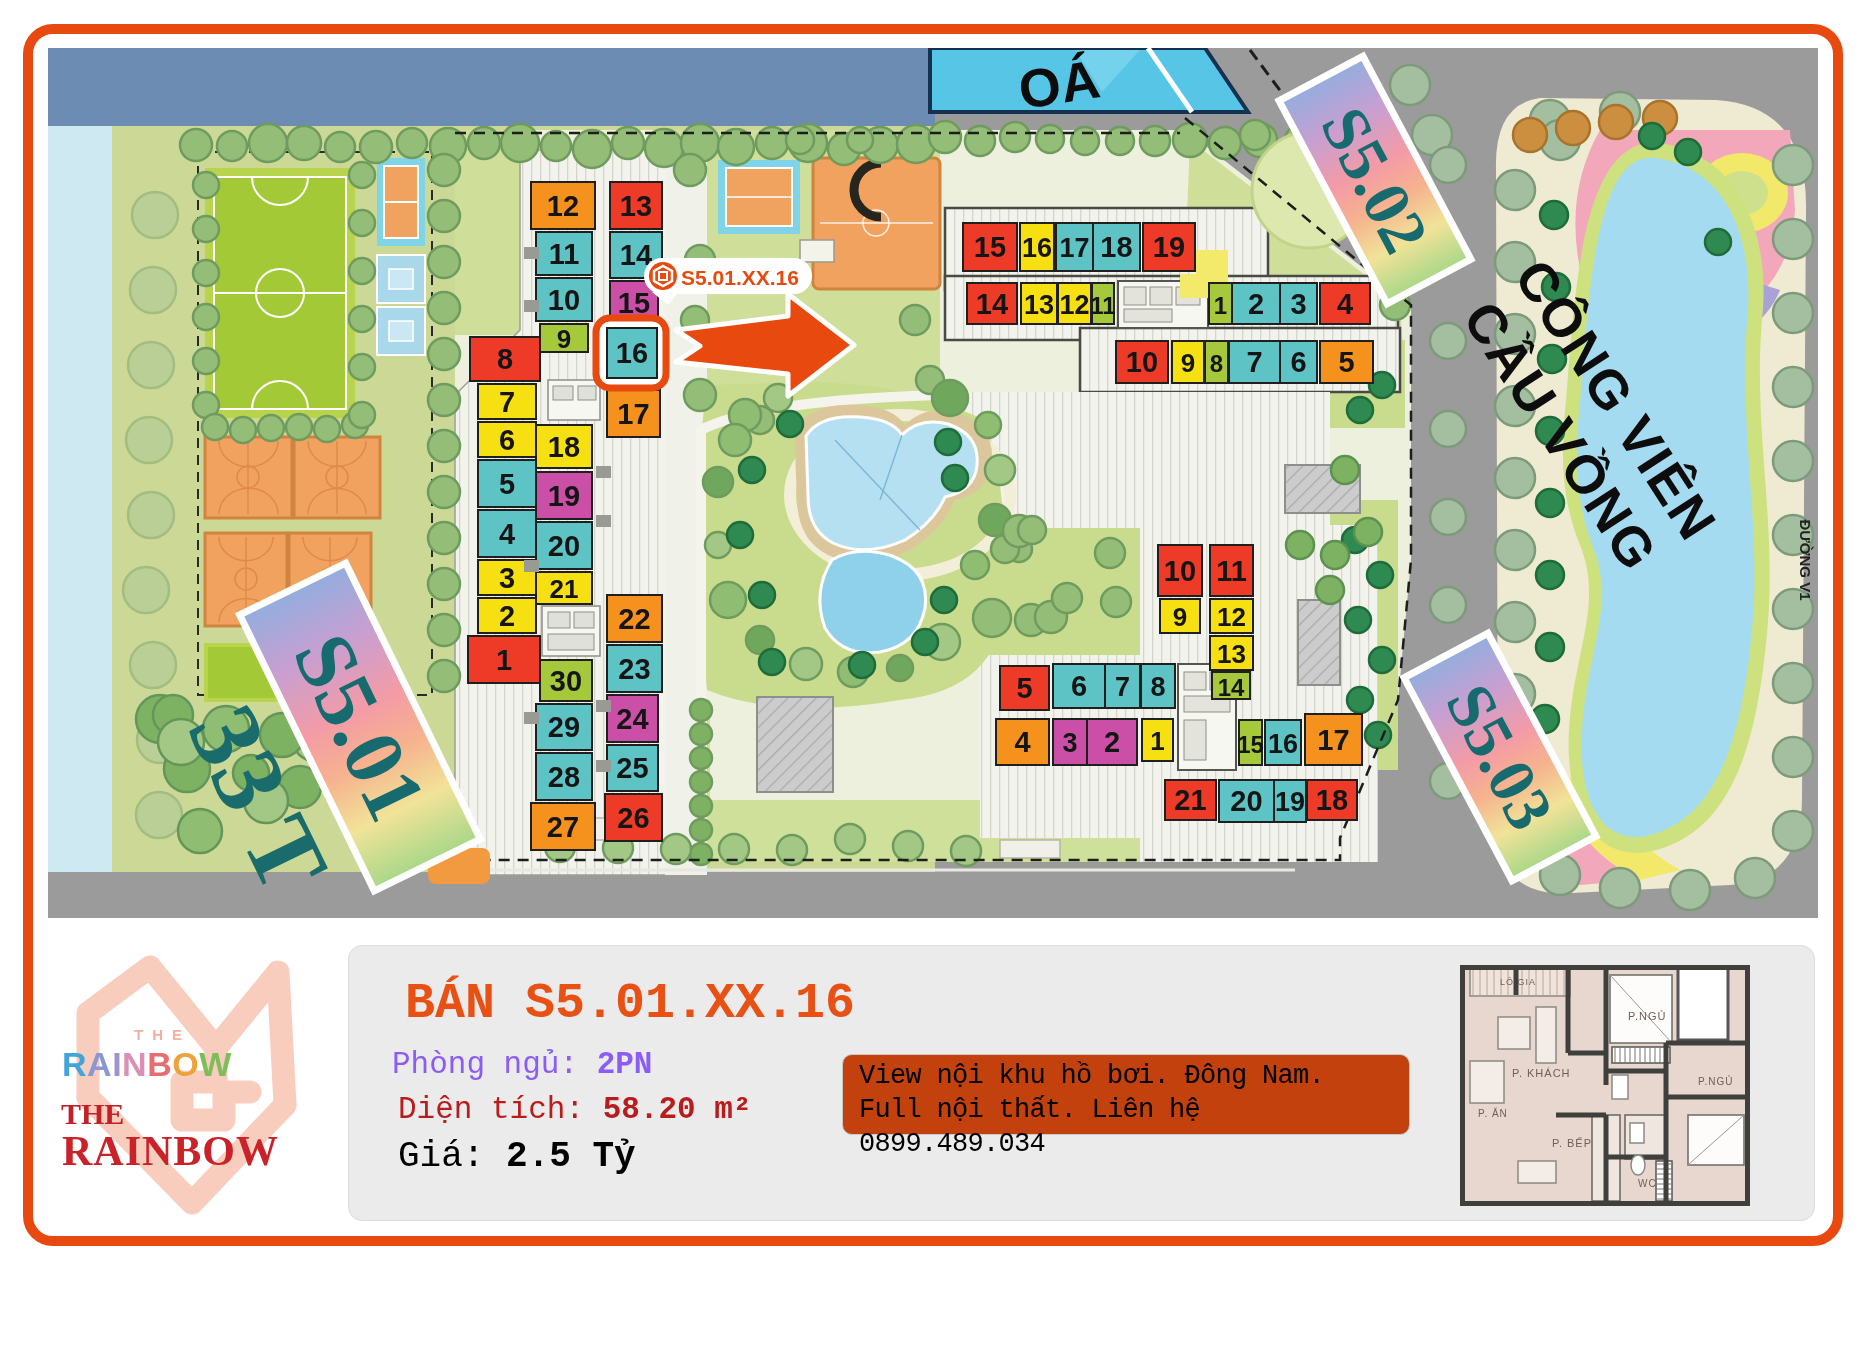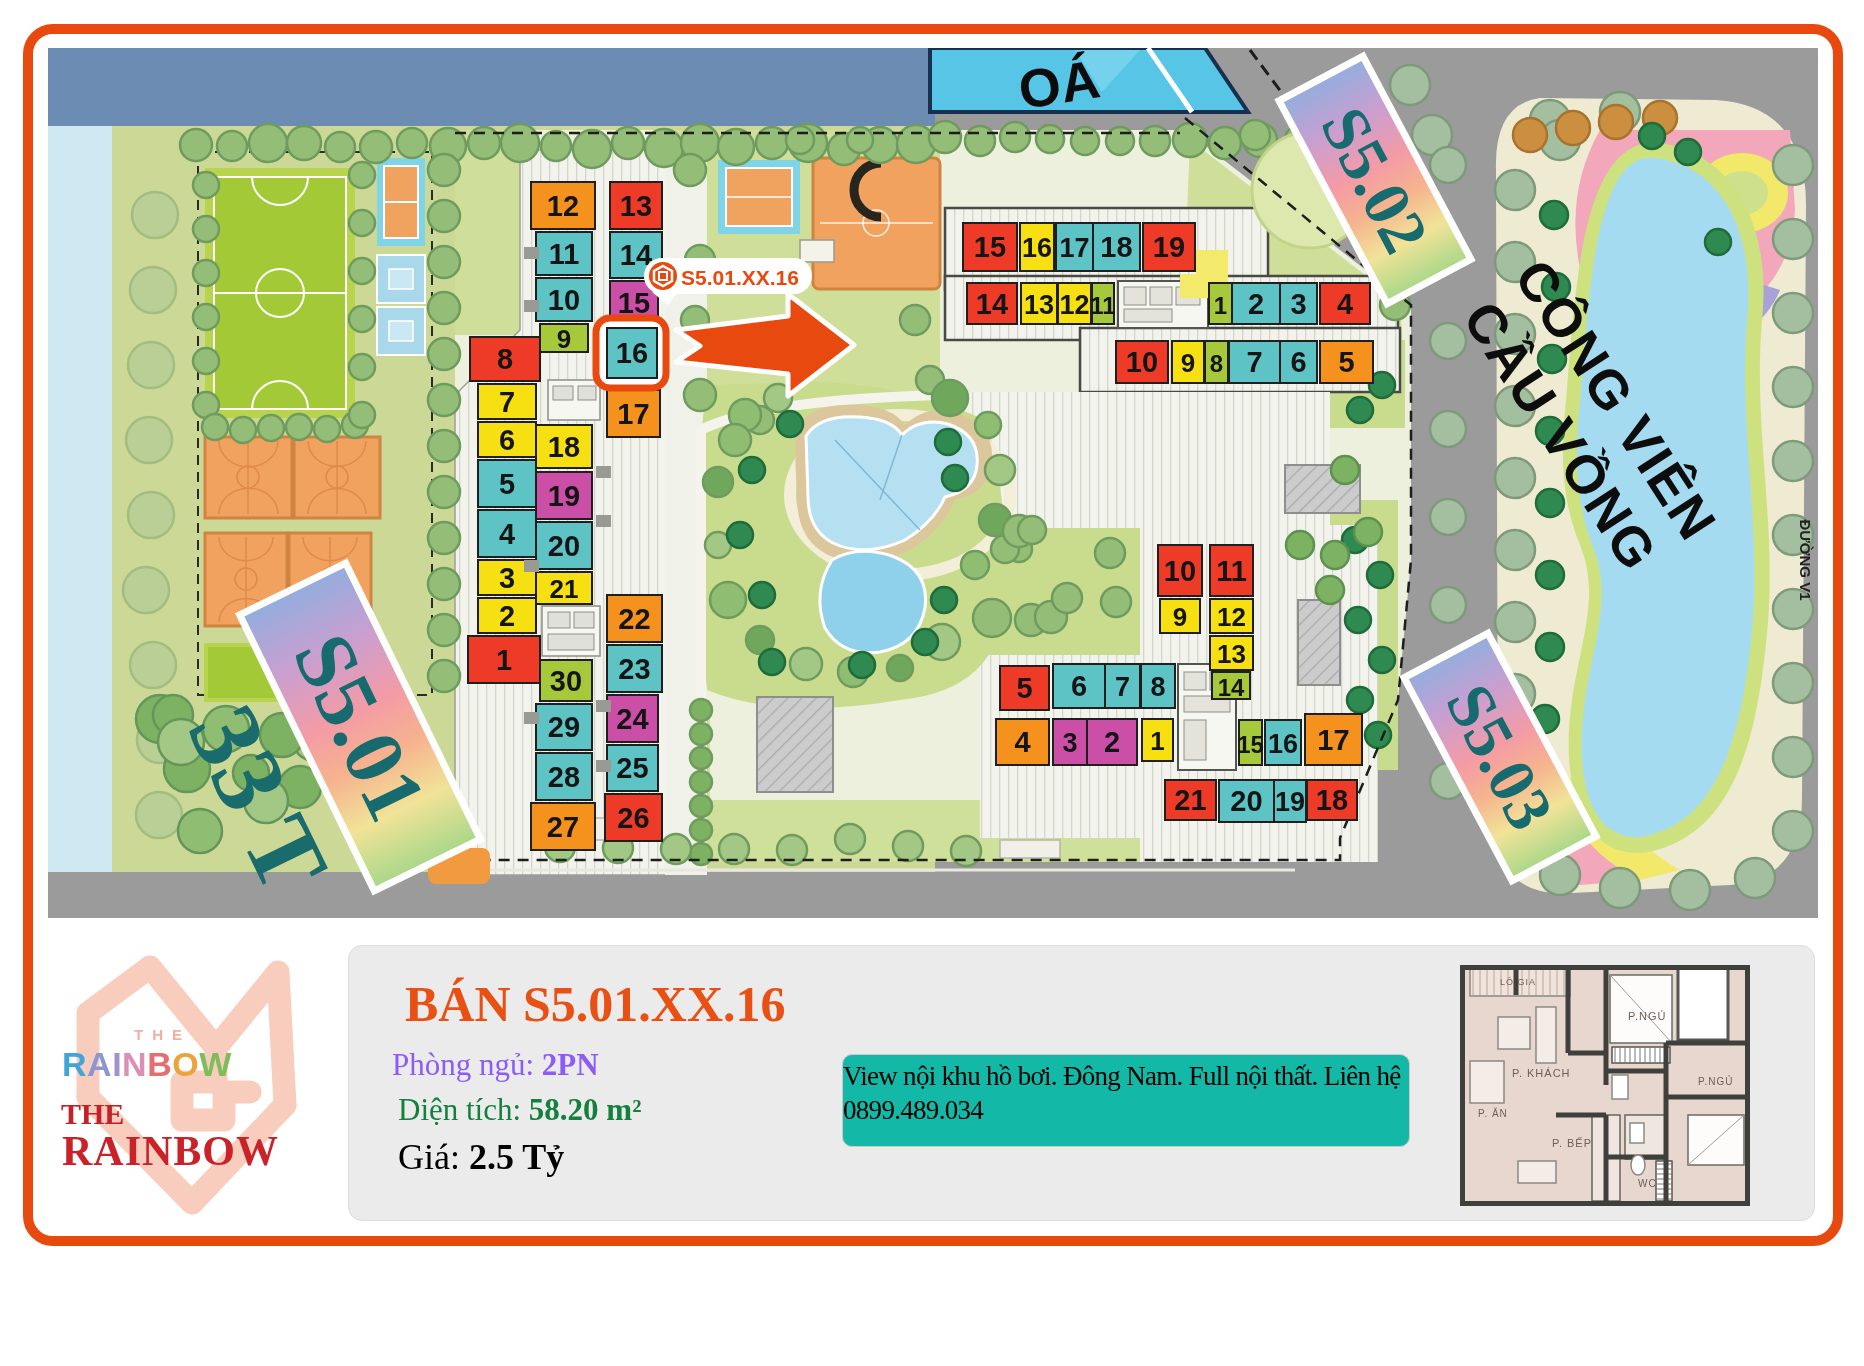--- a/index.html
+++ b/index.html
@@ -1,17 +1,17 @@
 <!DOCTYPE html>
 <html><head><meta charset="utf-8">
 <style>
 html,body{margin:0;padding:0;background:#ffffff;width:1864px;height:1366px;overflow:hidden}
 *{box-sizing:border-box}
 .abs{position:absolute}
-.serif{font-family:Liberation Serif, serif}
+.serif{font-family:Liberation Mono, monospace}
 </style></head>
 <body>
 <div class="abs" style="left:23px;top:24px;width:1820px;height:1222px;border:10px solid #e8490e;border-radius:30px;background:#fff"></div>
 <svg style="position:absolute;left:48px;top:48px" width="1770" height="870" viewBox="48 48 1770 870">
     <defs>
 <pattern id="hatch" width="9" height="9" patternUnits="userSpaceOnUse">
 <rect width="9" height="9" fill="#f3f3ee"></rect>
         <line x1="0" y1="0" x2="0" y2="9" stroke="#d5d5cb" stroke-width="2.6"></line>
 </pattern>
 <pattern id="hatch2" width="10" height="10" patternUnits="userSpaceOnUse" patternTransform="rotate(45)">
@@ -547,23 +547,23 @@
 <path d="M40 147 L144 253 L237 155"></path>
 <path d="M168 98 L168 132 L134 132 L134 170 L176 170 L176 142 L202 142"></path>
 </g>
 <text x="86" y="90" font-family="Liberation Sans, sans-serif" font-size="15" font-weight="700" fill="#f3b0a0" letter-spacing="9">THE</text>
 <text x="14" y="126" font-family="Liberation Sans, sans-serif" font-size="34" font-weight="700" letter-spacing="0.5"><tspan fill="#41a5dc">R</tspan><tspan fill="#8a97d3">A</tspan><tspan fill="#9d94cf">I</tspan><tspan fill="#db8fb4">N</tspan><tspan fill="#e46e70">B</tspan><tspan fill="#eda33c">O</tspan><tspan fill="#7cbe59">W</tspan></text>
 <text x="13" y="174" font-family="Liberation Serif, serif" font-size="30" font-weight="700" fill="#c32127">THE</text>
 <text x="14" y="215" font-family="Liberation Serif, serif" font-size="42" font-weight="700" fill="#cb2128" letter-spacing="1">RAINBOW</text>
 </svg>
 <div class="abs serif" style="left:405px;top:975px;font-size:50px;font-weight:700;color:#e85014">BÁN S5.01.XX.16</div>
 <div class="abs serif" style="left:392px;top:1047px;font-size:31px;color:#8b5cf6">Phòng ngủ: <b>2PN</b></div>
-<div class="abs serif" style="left:398px;top:1092px;font-size:31px;color:#15803d">Diện tích: <b>58.20 m²</b></div>
+<div class="abs serif" style="left:398px;top:1092px;font-size:31px;color:#b91c1c">Diện tích: <b>58.20 m²</b></div>
 <div class="abs serif" style="left:398px;top:1136px;font-size:36px;color:#000">Giá: <b>2.5 Tỷ</b></div>
-<div class="abs serif" style="left:842px;top:1054px;width:568px;height:93px;background:#14b8a6;border:1px solid #c9c9c9;border-radius:10px;font-size:27px;letter-spacing:-0.7px;color:#000;padding:5px 0;line-height:1.25">View nội khu hồ bơi. Đông Nam. Full nội thất. Liên hệ 0899.489.034</div>
+<div class="abs serif" style="left:842px;top:1054px;width:568px;height:81px;background:#c2410c;border:1px solid #c9c9c9;border-radius:10px;font-size:27px;letter-spacing:-0.7px;color:#000;padding:5px 16px;line-height:1.25">View nội khu hồ bơi. Đông Nam. Full nội thất. Liên hệ 0899.489.034</div>
 <svg style="position:absolute;left:1460px;top:965px" width="290" height="241" viewBox="0 0 290 241">
     <rect x="0" y="0" width="290" height="241" fill="#e7d7cf"></rect>
     <rect x="10" y="3" width="100" height="28" fill="#efe3da" stroke="#8a8a84" stroke-width="1.5"></rect>
     <g stroke="#b9a89e" stroke-width="1">
       <line x1="13" y1="4" x2="13" y2="30"></line>
       <line x1="20" y1="4" x2="20" y2="30"></line>
       <line x1="27" y1="4" x2="27" y2="30"></line>
       <line x1="34" y1="4" x2="34" y2="30"></line>
       <line x1="41" y1="4" x2="41" y2="30"></line>
       <line x1="48" y1="4" x2="48" y2="30"></line>

